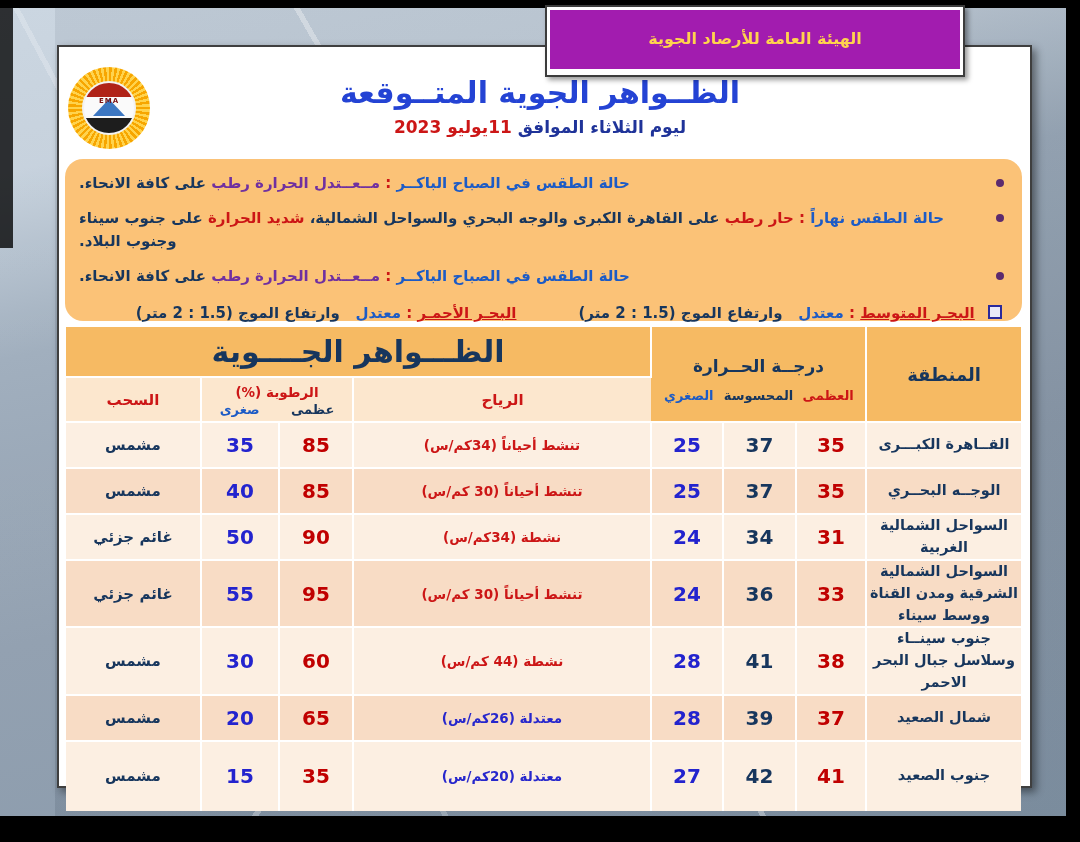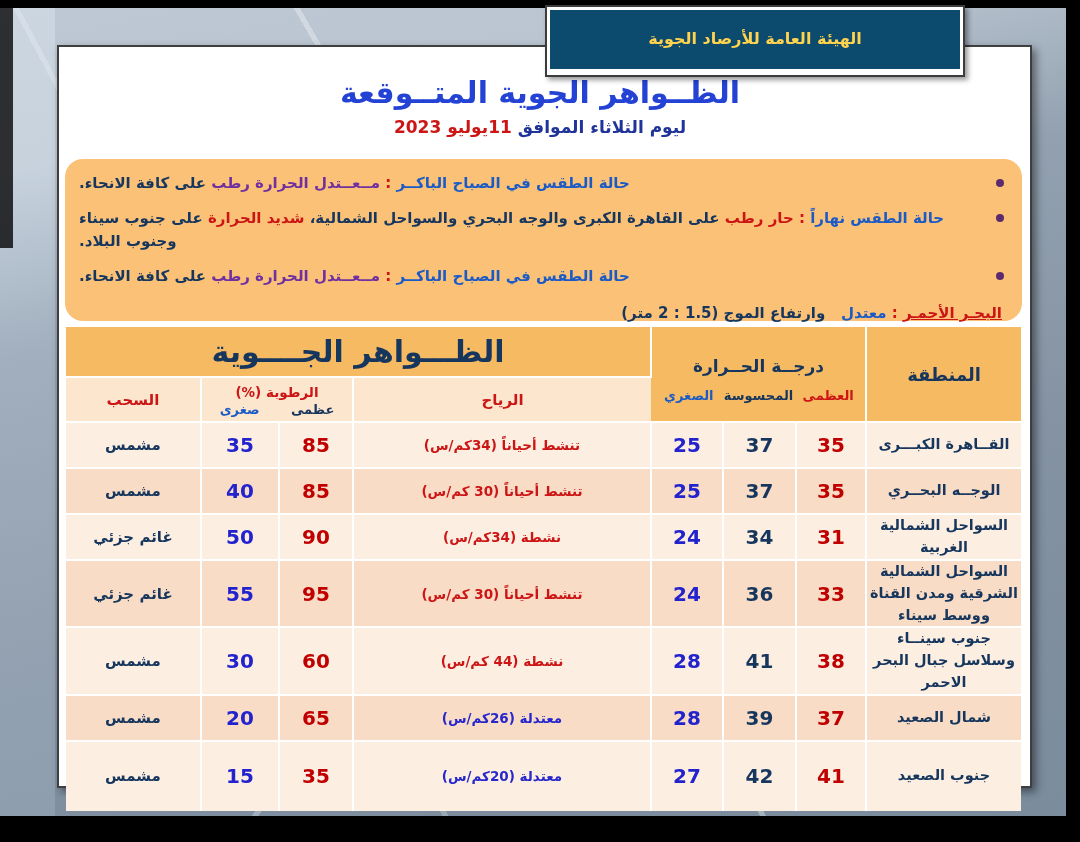--- a/index.html
+++ b/index.html
@@ -27,21 +27,21 @@
     box-shadow:4px 4px 8px rgba(0,0,0,.45);
     direction:rtl;
   }
   
   .agency-box{
     position:absolute;left:545px;top:5px;width:420px;height:72px;z-index:6;
     background:#fff;border:2px solid #3c3c3c;box-sizing:border-box;
     padding:3px 3px 6px 3px;box-shadow:3px 3px 5px rgba(0,0,0,.4);
   }
   .agency-inner{
-    width:100%;height:100%;background:#0c4a6e;color:#FFD34D;
+    width:100%;height:100%;background:#a21caf;color:#FFD34D;
     display:flex;flex-direction:column;align-items:center;justify-content:center;
     font-size:16px;line-height:1.55;text-align:center;direction:rtl;
   }
   
   .logo{position:absolute;right:880px;top:20px;width:82px;height:82px;}
   .rays{position:absolute;inset:0;border-radius:50%;
     background:repeating-conic-gradient(#F7A600 0deg 4deg,#FFD34D 4deg 8deg);}
   .emblem{position:absolute;inset:14px;border-radius:50%;overflow:hidden;
     border:2px solid #f2f2f2;
     background:linear-gradient(#B02318 0 28%,#fafafa 28% 70%,#1d1d1d 70% 100%);}
@@ -113,20 +113,27 @@
 <div class="bg-left-strip"></div>
 
 <div class="agency-box">
   <div class="agency-inner">
     <span>الهيئة العامة للأرصاد الجوية</span>
   </div>
 </div>
 
 <div class="doc">
 
+  <div class="logo">
+    <div class="rays"></div>
+    <div class="emblem">
+      <span class="ema">EMA</span>
+      <div class="mountain"></div>
+    </div>
+  </div>
 
   <div class="title-block">
     <div class="main-title">الظــواهر الجوية المتــوقعة</div>
     <div class="sub-title">
       <span>ليوم الثلاثاء الموافق </span><span class="date">11يوليو 2023</span>
     </div>
   </div>
 
   <div class="panel">
     <div class="bullet-line">
@@ -135,20 +142,24 @@
     </div>
     <div class="bullet-line">
       <span class="dot"></span>
       <span><span class="seg c-blue">حالة الطقس نهاراً</span><span class="seg c-red"> : </span><span class="seg c-red">حار رطب</span><span class="seg c-navy"> على القاهرة الكبرى والوجه البحري والسواحل الشمالية، </span><span class="seg c-red">شديد الحرارة</span><span class="seg c-navy"> على جنوب سيناء وجنوب البلاد.</span></span>
     </div>
     <div class="bullet-line">
       <span class="dot"></span>
       <span><span class="seg c-blue">حالة الطقس في الصباح الباكــر</span><span class="seg c-red"> : </span><span class="seg c-purple">مــعــتدل الحرارة رطب</span><span class="seg c-navy"> على كافة الانحاء.</span></span>
     </div>
     <div class="sea-line">
+      <div class="sea-entry">
+        <span class="sq"></span>
+        <span><span class="seg c-redu">البحـر المتوسط</span><span class="seg c-red"> : </span><span class="seg c-blue">معتدل</span><span class="seg c-navy">   وارتفاع الموج (1.5 : 2 متر)</span></span>
+      </div>
       <div class="sea-entry">
         <span><span class="seg c-redu">البحـر الأحمـر</span><span class="seg c-red"> : </span><span class="seg c-blue">معتدل</span><span class="seg c-navy">   وارتفاع الموج (1.5 : 2 متر)</span></span>
       </div>
     </div>
   </div>
 
   <table class="wx-table">
     <colgroup>
       <col style="width:155px">
         <col style="width:70px">

